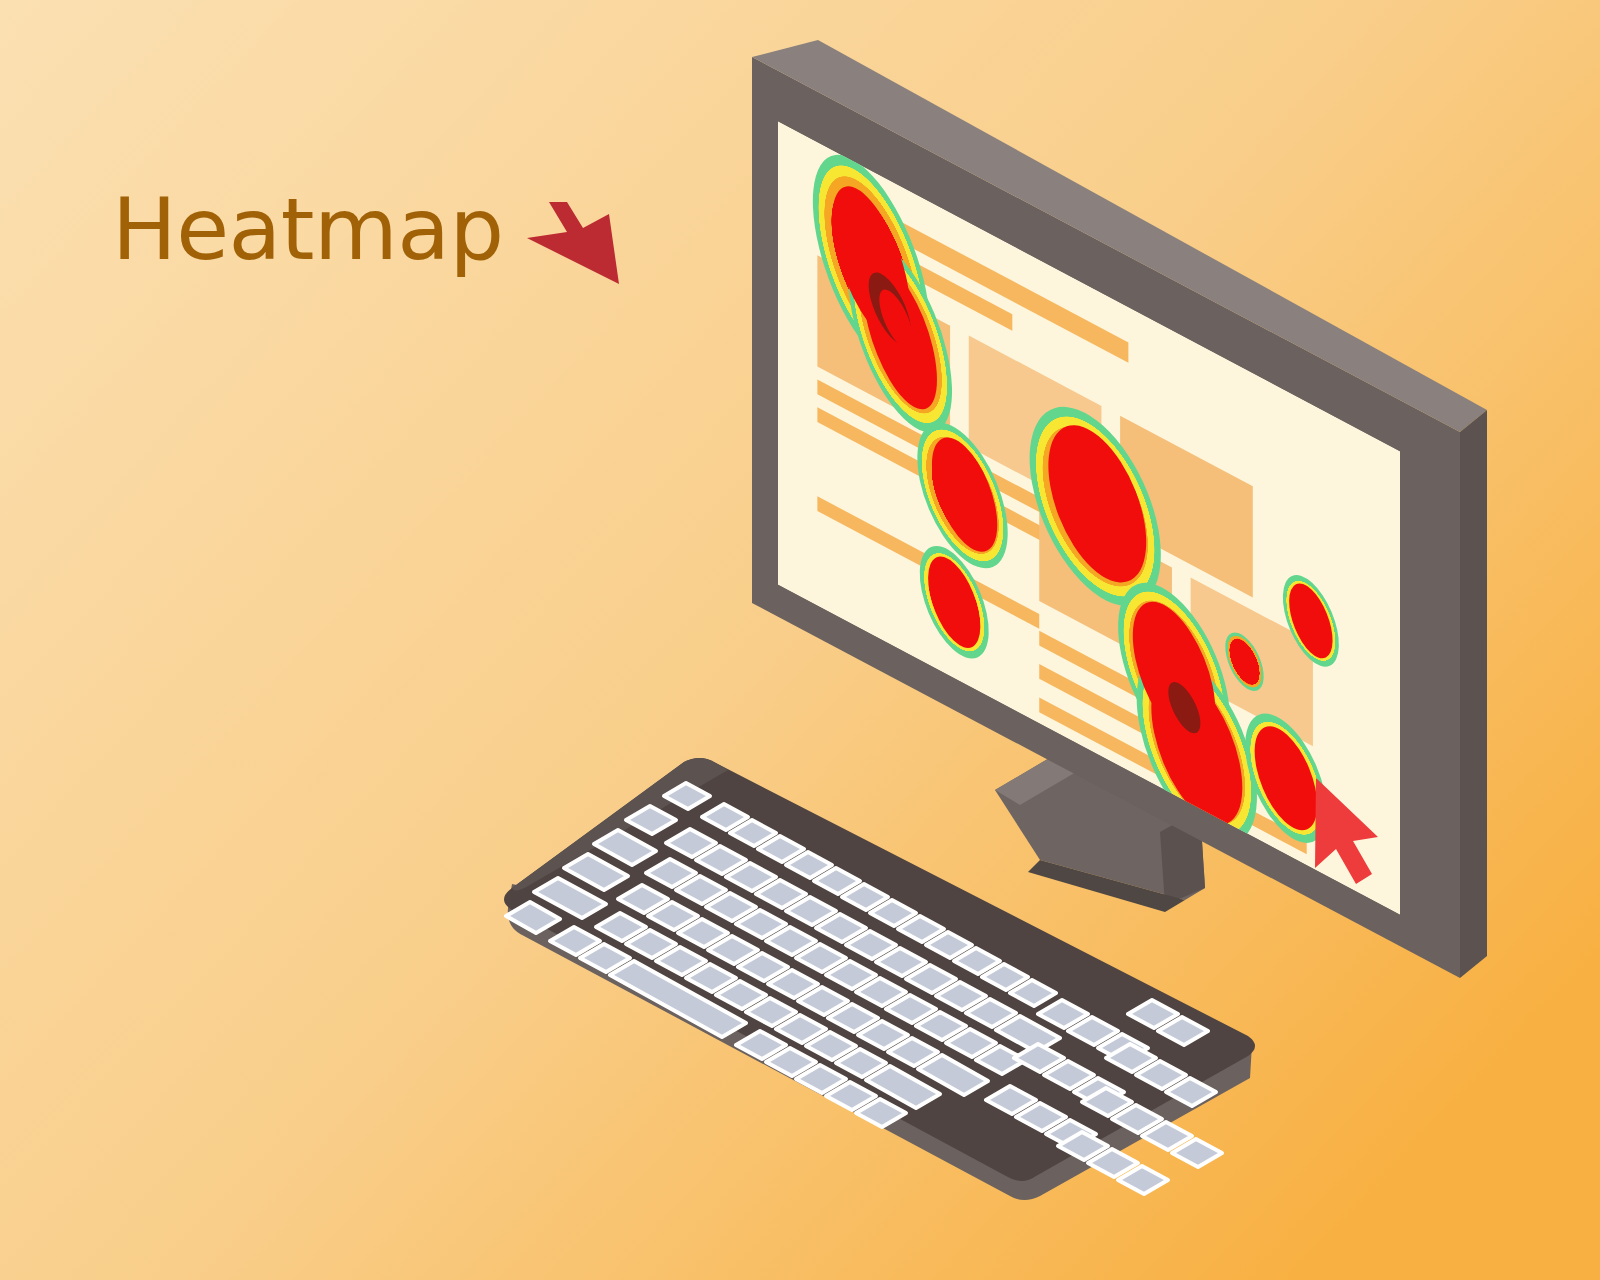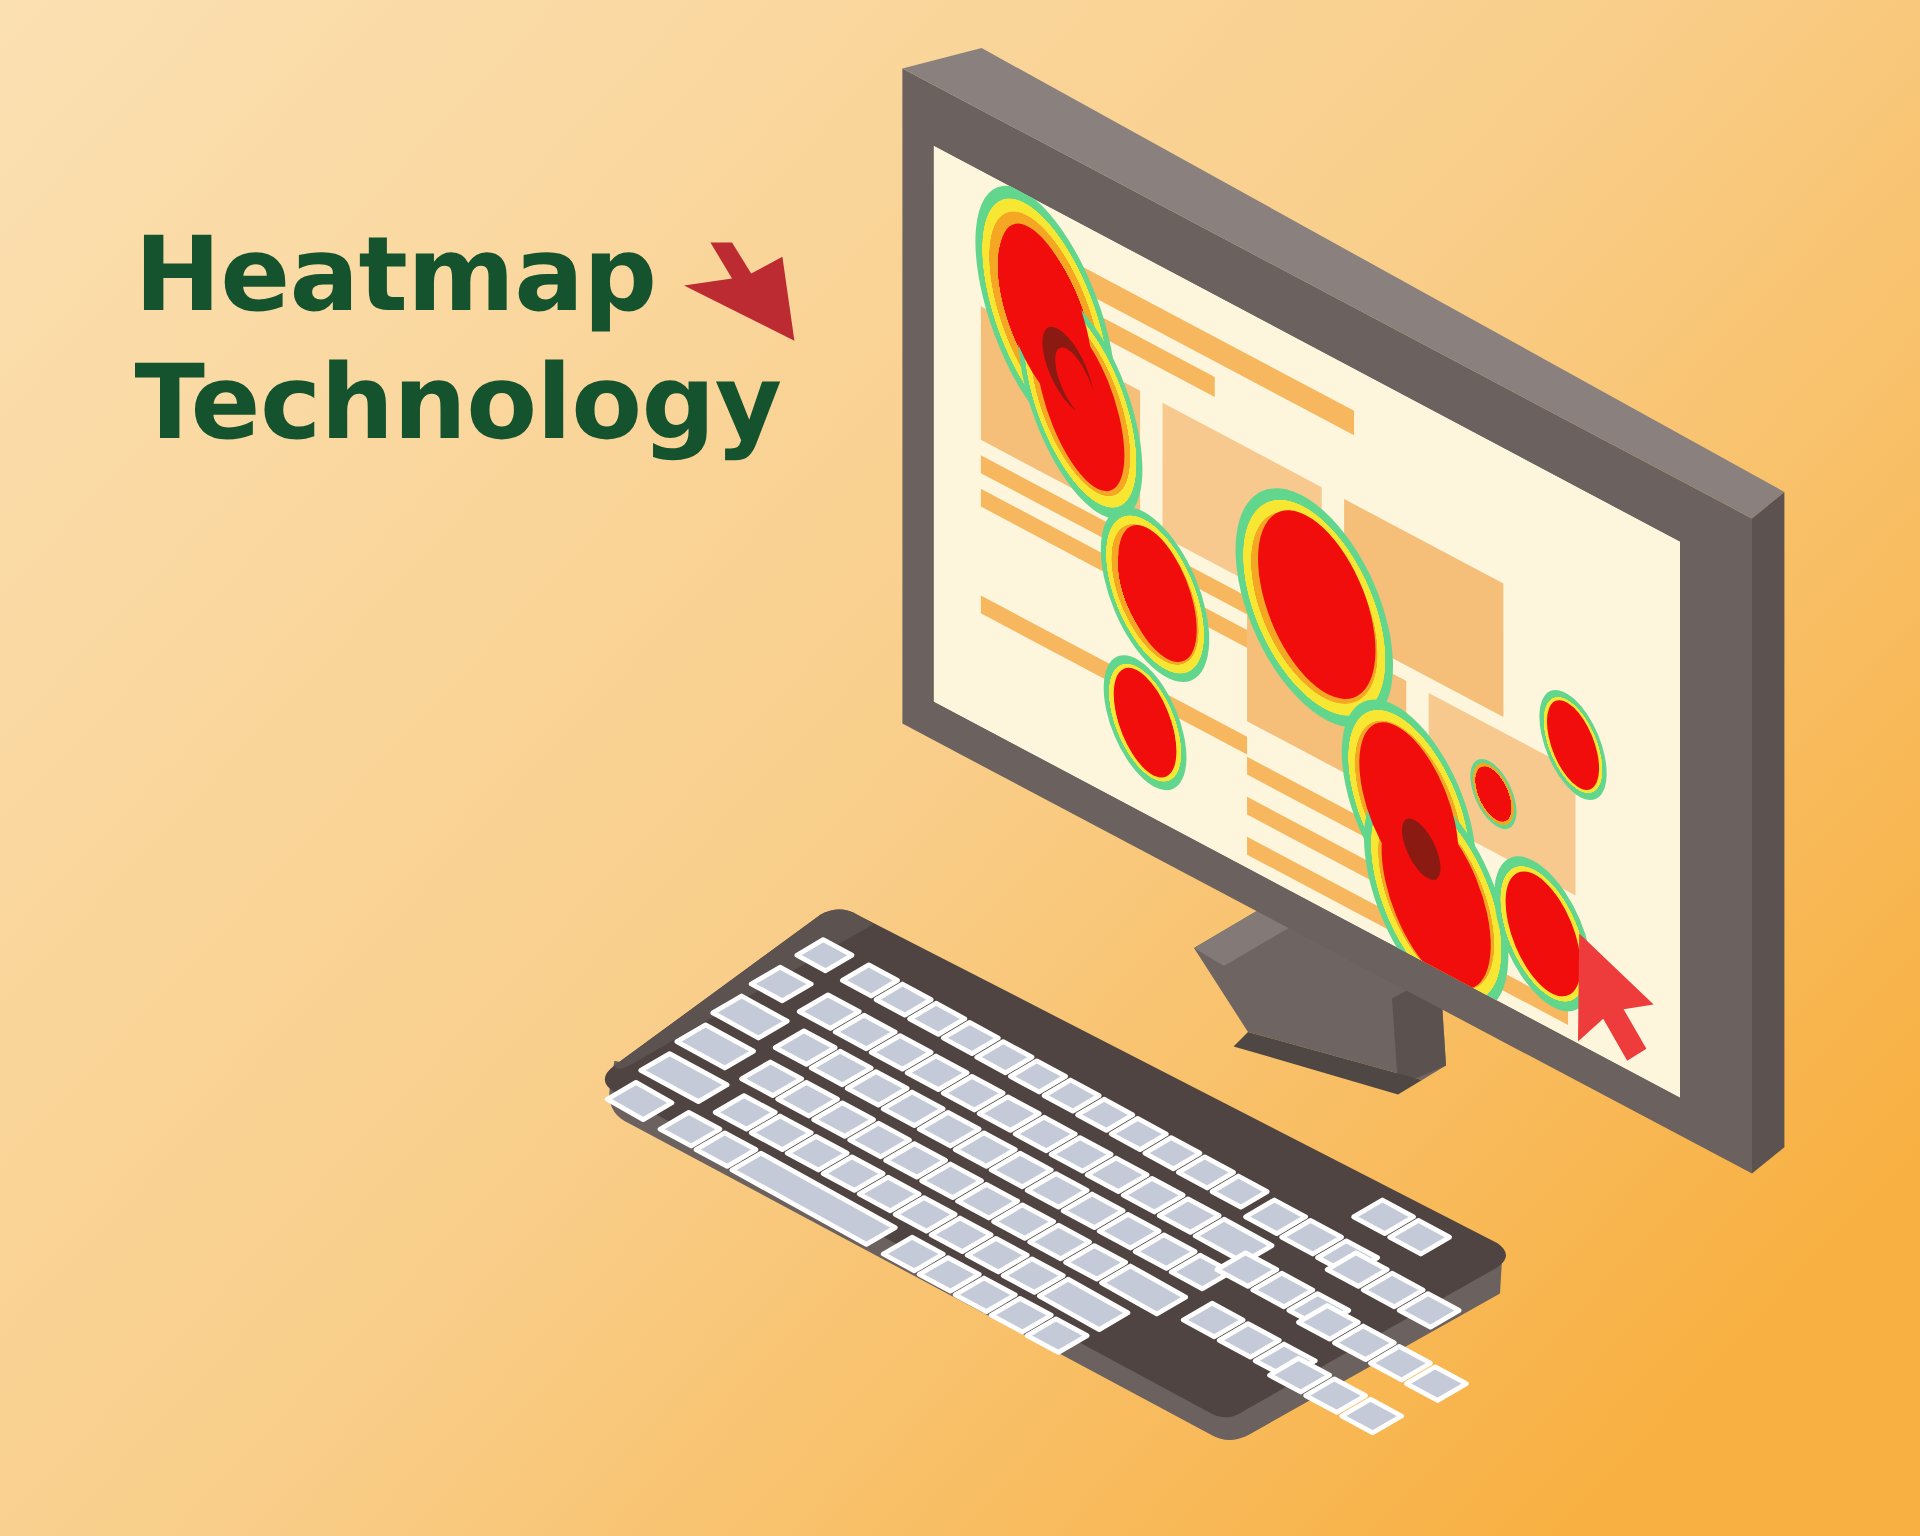--- a/index.html
+++ b/index.html
@@ -25,22 +25,22 @@
     position: absolute;
     left: 112px;
     top: 186px;
     width: 560px;
     line-height: 1.02;
     user-select: none;
   }
   .title-line {
     font-family: "DejaVu Sans", sans-serif;
     font-size: 86px;
-    font-weight: 700;
-    color: #14532d;
+    font-weight: 400;
+    color: #a16207;
     letter-spacing: -0.5px;
     white-space: nowrap;
   }
   #title-line-1 { display: inline-block; }
   #title-cursor-wrap {
     display: inline-block;
     vertical-align: top;
     margin-left: 10px;
     margin-top: 8px;
   }
@@ -327,16 +327,15 @@
 
   <div id="title-block">
     <div>
       <span class="title-line" id="title-line-1">Heatmap</span>
       <span id="title-cursor-wrap">
         <svg width="104" height="96" viewBox="0 0 104 96" aria-hidden="true">
           <polygon points="4,14 96,60 56,66 74,96 56,96 40,70 14,84" fill="#BC2A32" transform="rotate(180 52 52)"></polygon>
         </svg>
       </span>
     </div>
-    <div class="title-line">Technology</div>
   </div>
 
 </div>
 
 </body></html>

